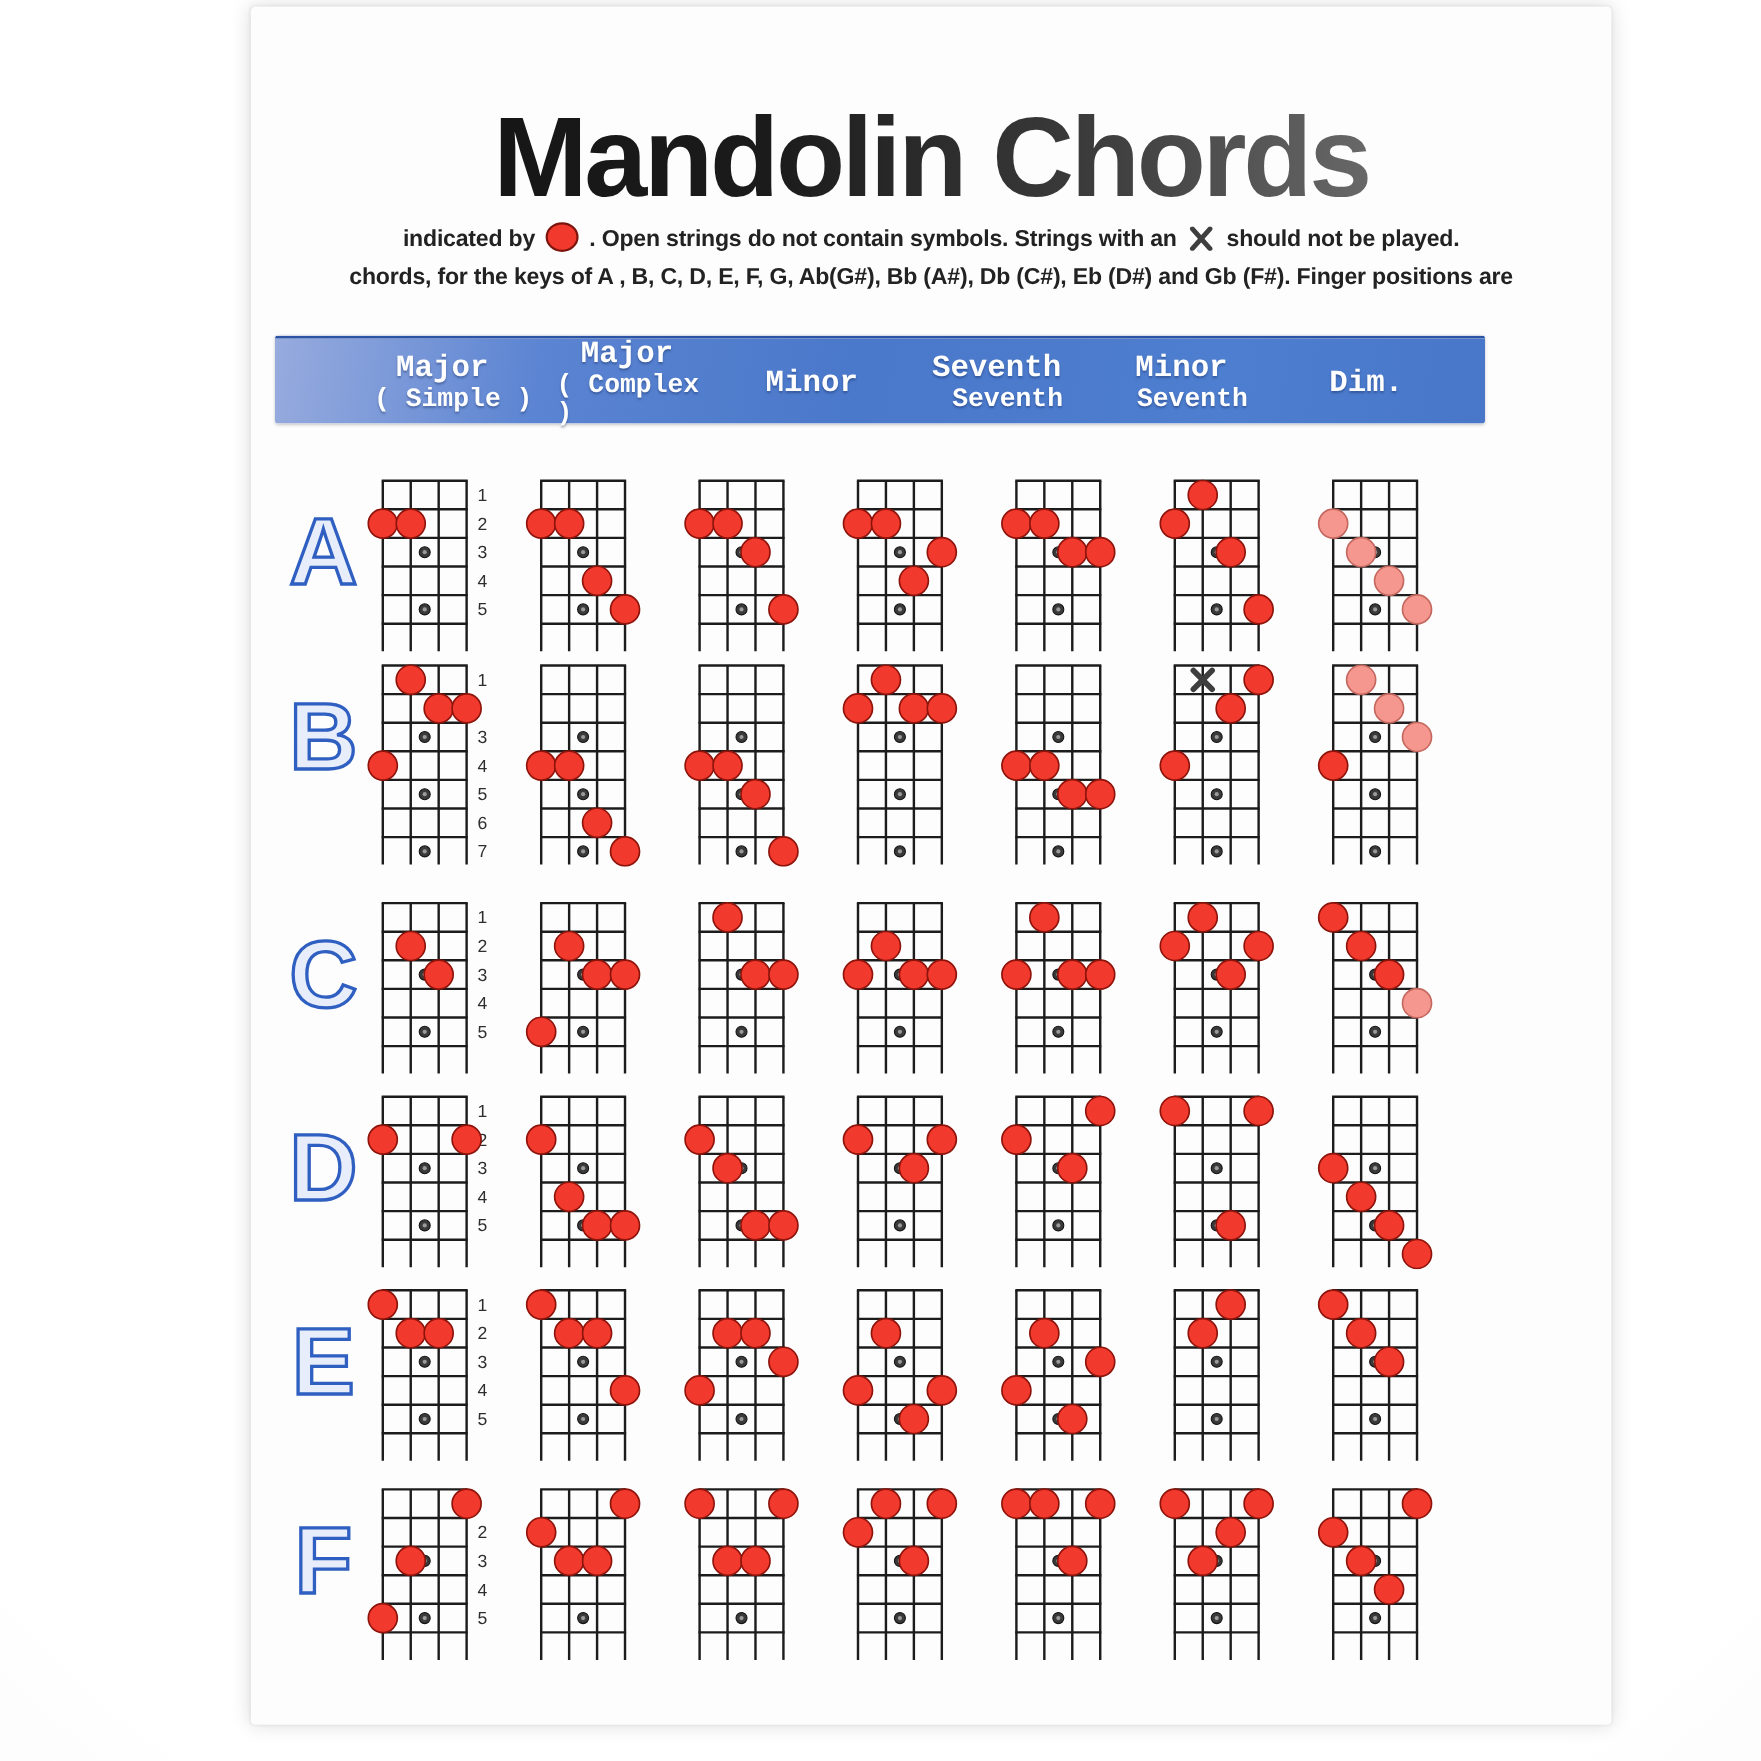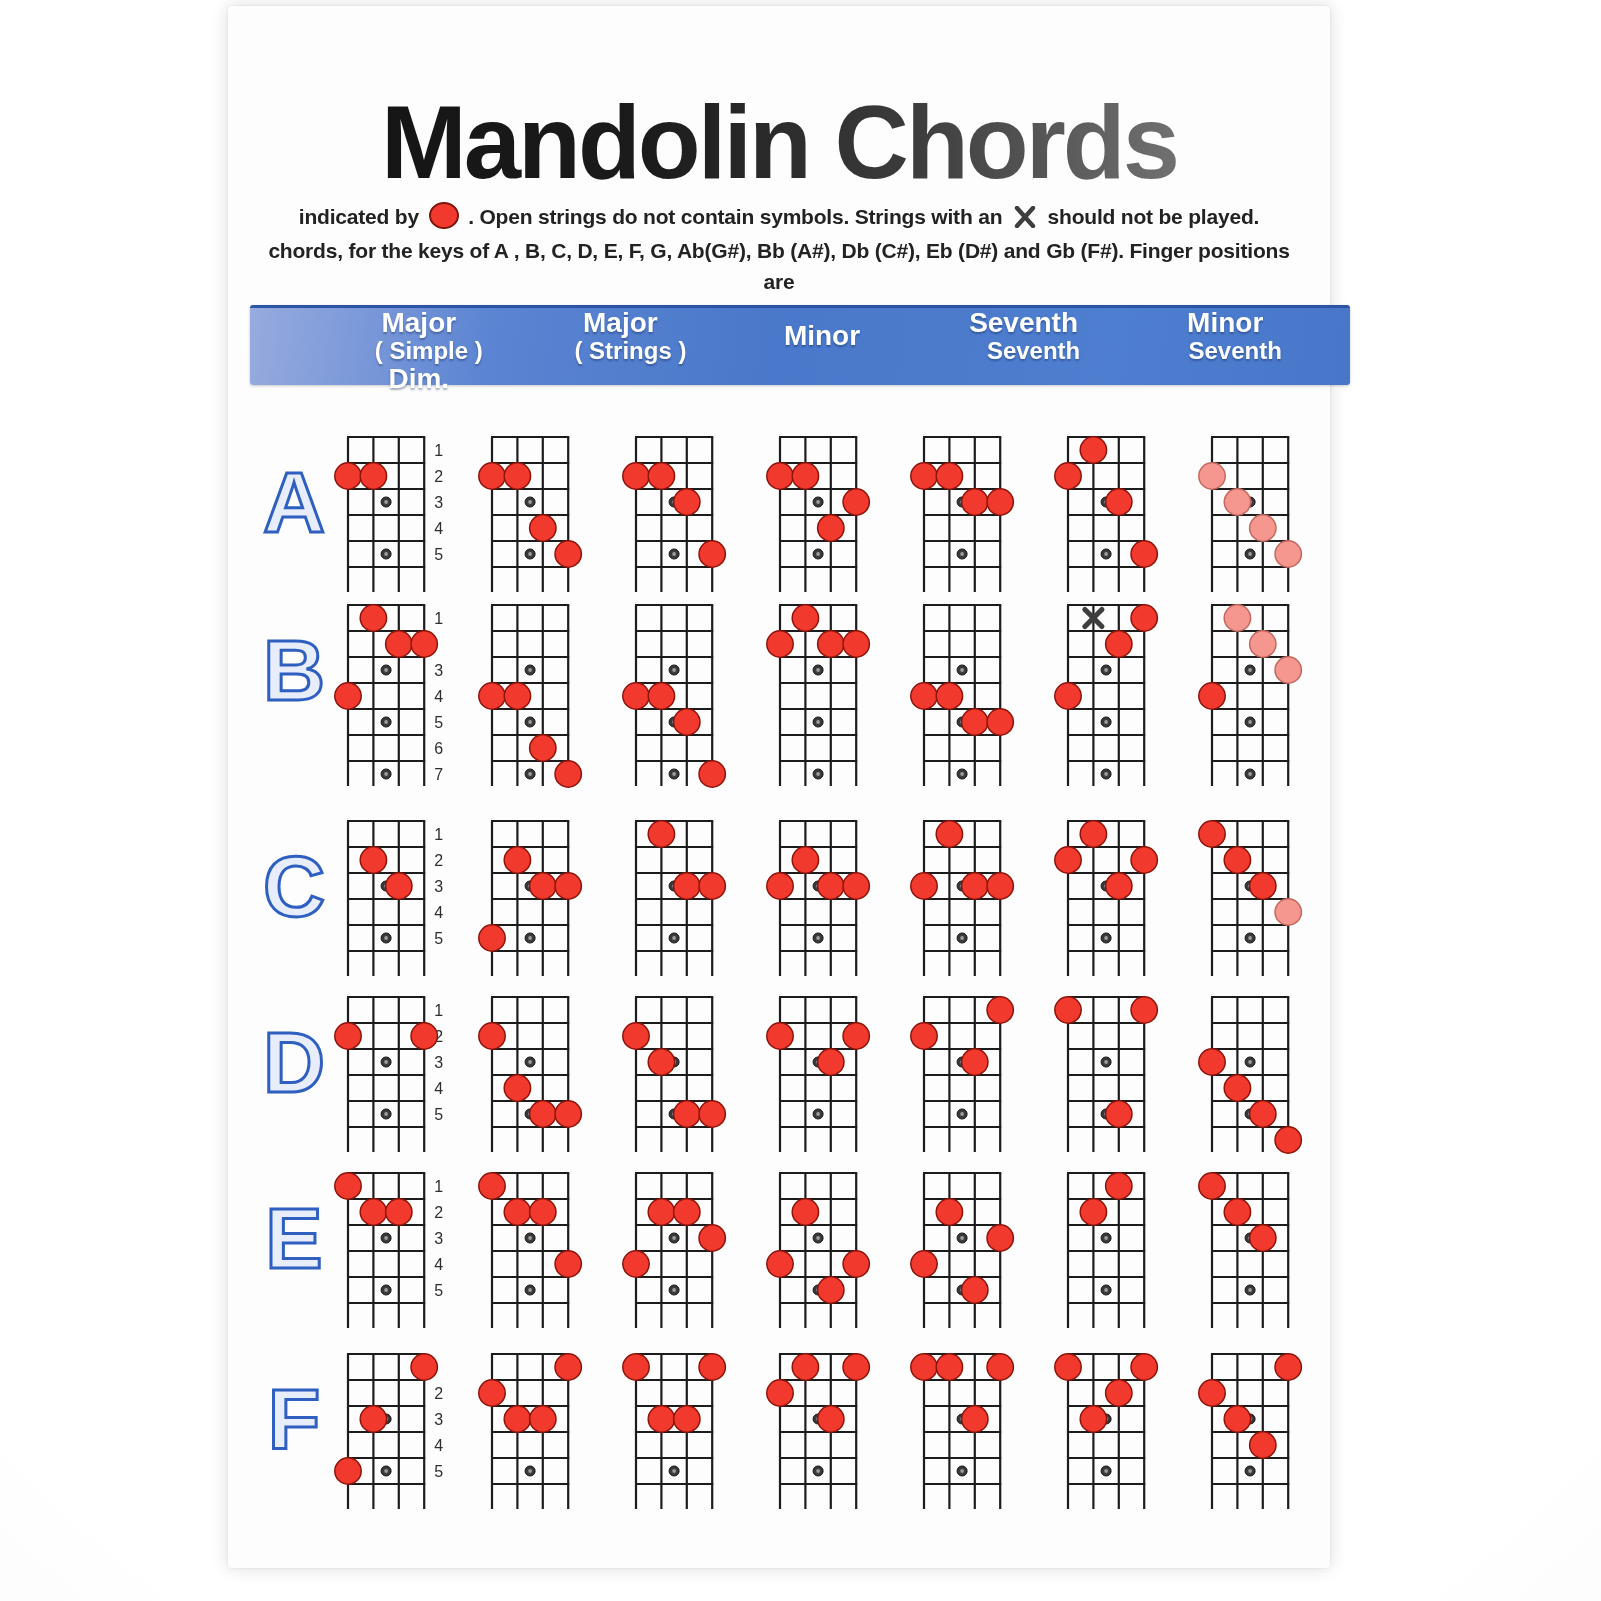--- a/index.html
+++ b/index.html
@@ -1,21 +1,21 @@
 <!DOCTYPE html>
 <html><head>
 <meta charset="utf-8">
 <style>
   html,body{
     width:1601px;height:1601px;margin:0;padding:0;overflow:hidden;
     background:radial-gradient(120% 120% at 50% 45%, #ffffff 55%, #eeeeef 100%);
     font-family:"Liberation Sans", sans-serif;
   }
   .poster{
-    position:absolute;left:228px;top:6px;width:1102px;height:1562px;
+    position:absolute;left:228px;top:6px;width:1237px;height:1562px;
     background:#fdfdfe;border-radius:4px;
     box-shadow:0 0 18px rgba(0,0,0,.14), 0 0 3px rgba(0,0,0,.08);
   }
   .title{
     position:absolute;top:78px;left:0;width:100%;text-align:center;margin:0;
     font-size:103px;font-weight:700;letter-spacing:-3px;color:#1f1f1f;
     font-family:"Liberation Sans", sans-serif;
   }
   @supports ((-webkit-background-clip:text) or (background-clip:text)){
     .title{
@@ -33,21 +33,21 @@
   }
   .legend-x{display:inline-block;vertical-align:-4px;margin:0 6px;}
   .header-bar{
     position:absolute;left:22px;top:299px;width:1100px;height:80px;
     background:linear-gradient(98deg,#97abde 0%,#5b84d2 22%,#4a78ca 48%,#4e7ecf 78%,#4877c9 100%);
     border-top:3px solid #2b55a4;border-radius:3px;
     box-shadow:0 1px 3px rgba(0,0,0,.22);box-sizing:border-box;
   }
   .header-grid{
     position:absolute;left:68px;top:0;width:1008px;height:100%;
-    display:grid;grid-template-columns:repeat(5,1fr);
+    display:grid;grid-template-columns:repeat(6,1fr);font-family:Liberation Mono, monospace;
   }
   .hcell{
     display:flex;flex-direction:column;align-items:center;justify-content:center;
     color:#fff;text-shadow:0 2px 2px rgba(10,25,70,.35);line-height:1.08;
   }
   .h1{font-size:28px;font-weight:700;}
   .h2{font-size:24px;font-weight:700;margin-left:20px;}
   .chart-body{position:absolute;left:90px;top:379px;width:1008px;}
   .chart-row{position:relative;display:grid;grid-template-columns:repeat(7,1fr);}
   .chart-row.r0{margin-top:48px;}
@@ -91,21 +91,21 @@
   </div>
 
   <div class="header-bar">
     <div class="header-grid" id="header-grid">
         <div class="hcell">
           <div class="h1">Major</div>
           <div class="h2">( Simple )</div>
         </div>
         <div class="hcell">
           <div class="h1">Major</div>
-          <div class="h2">( Strings )</div>
+          <div class="h2">( Complex )</div>
         </div>
         <div class="hcell">
           <div class="h1">Minor</div>
         </div>
         <div class="hcell">
           <div class="h1">Seventh</div>
           <div class="h2">Seventh</div>
         </div>
         <div class="hcell">
           <div class="h1">Minor</div>

